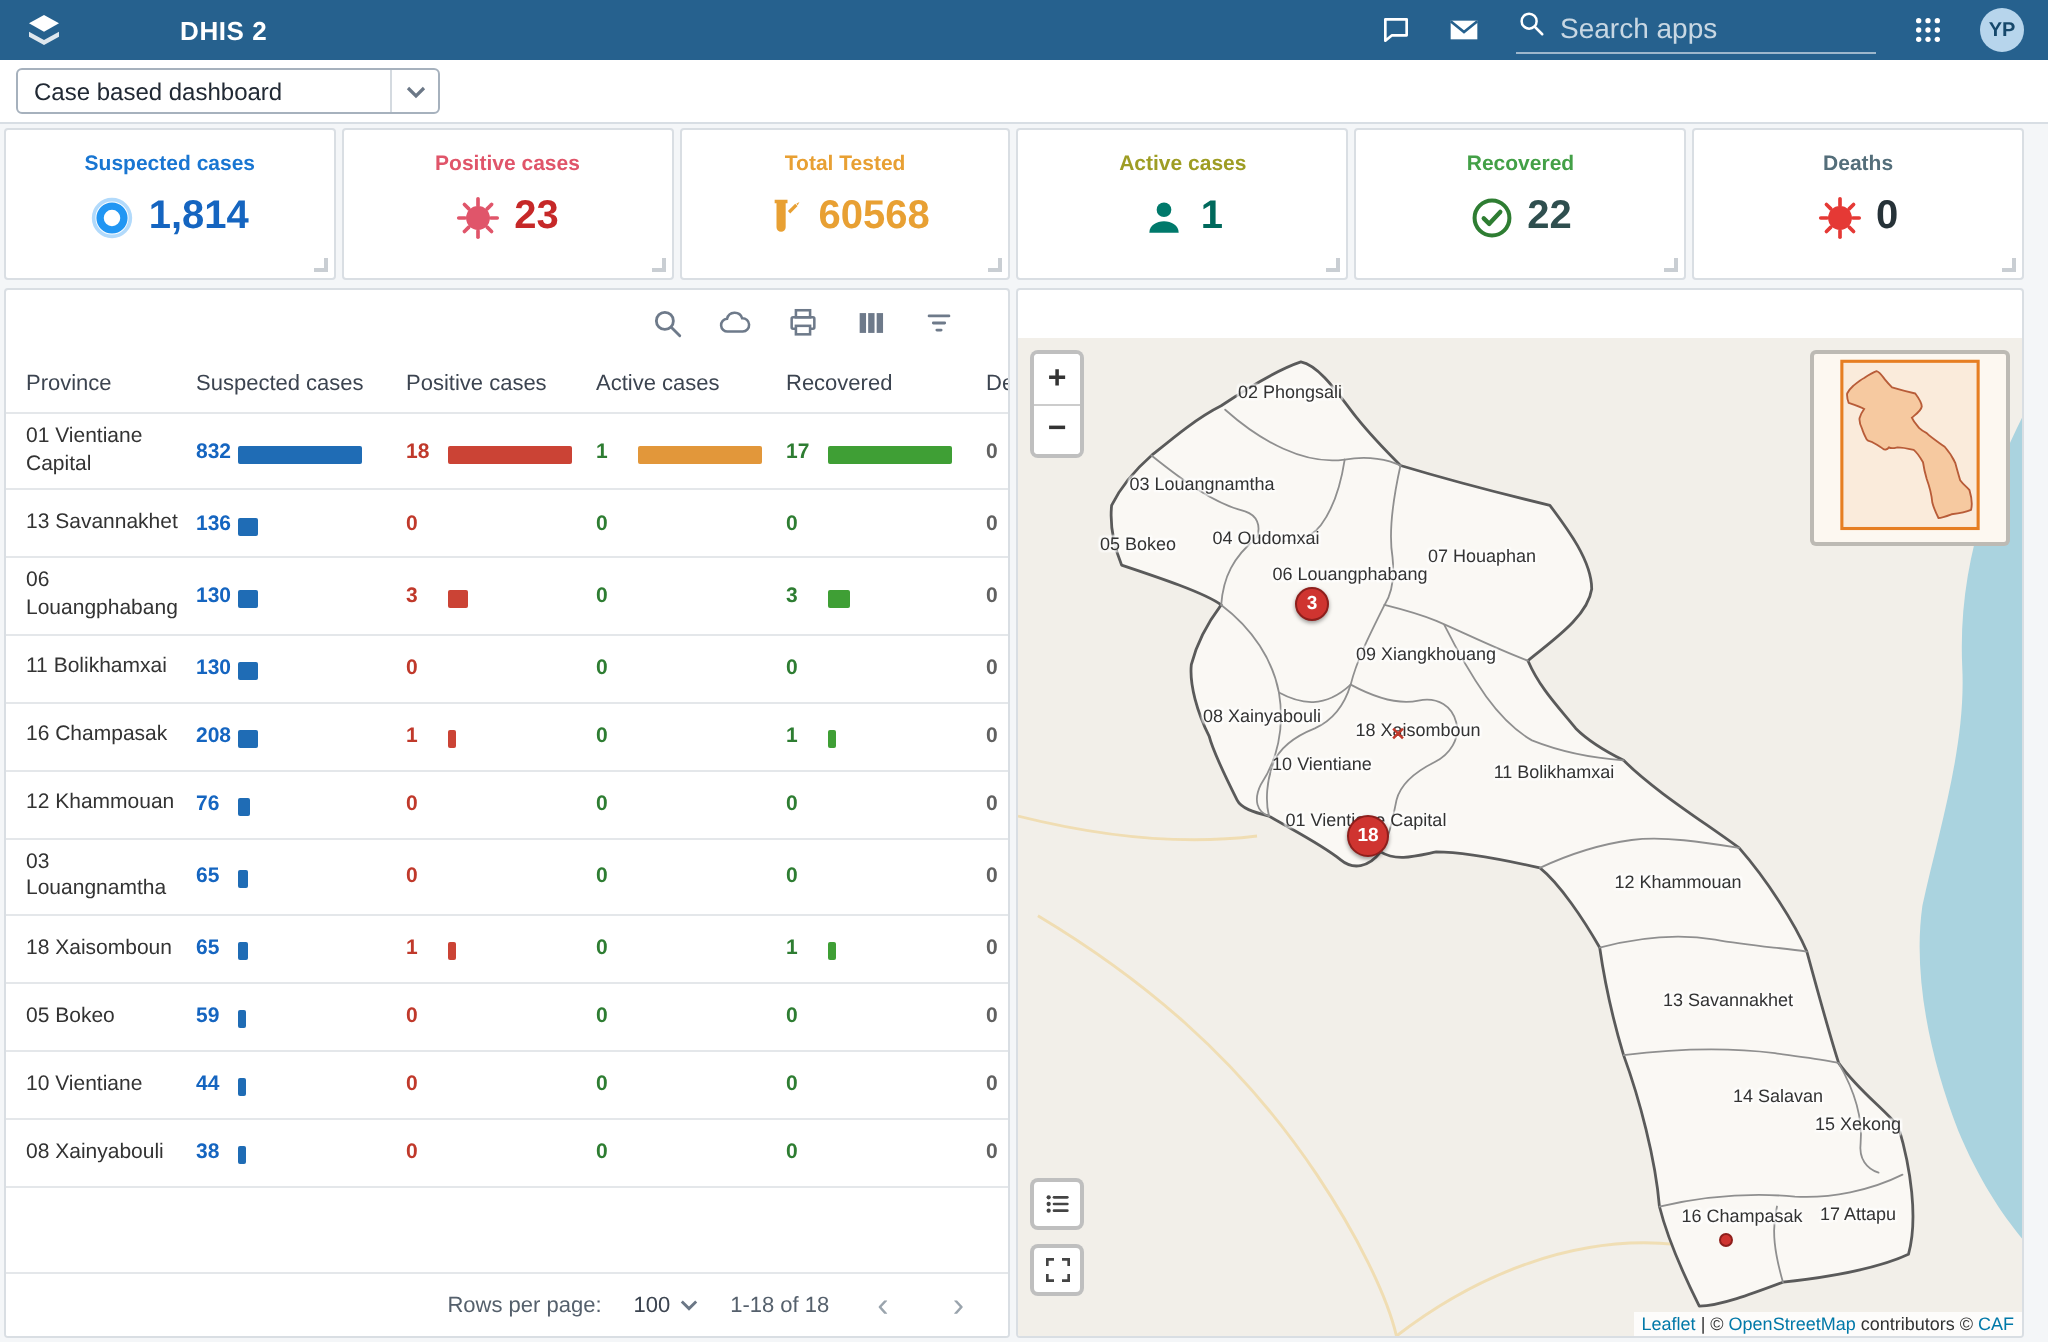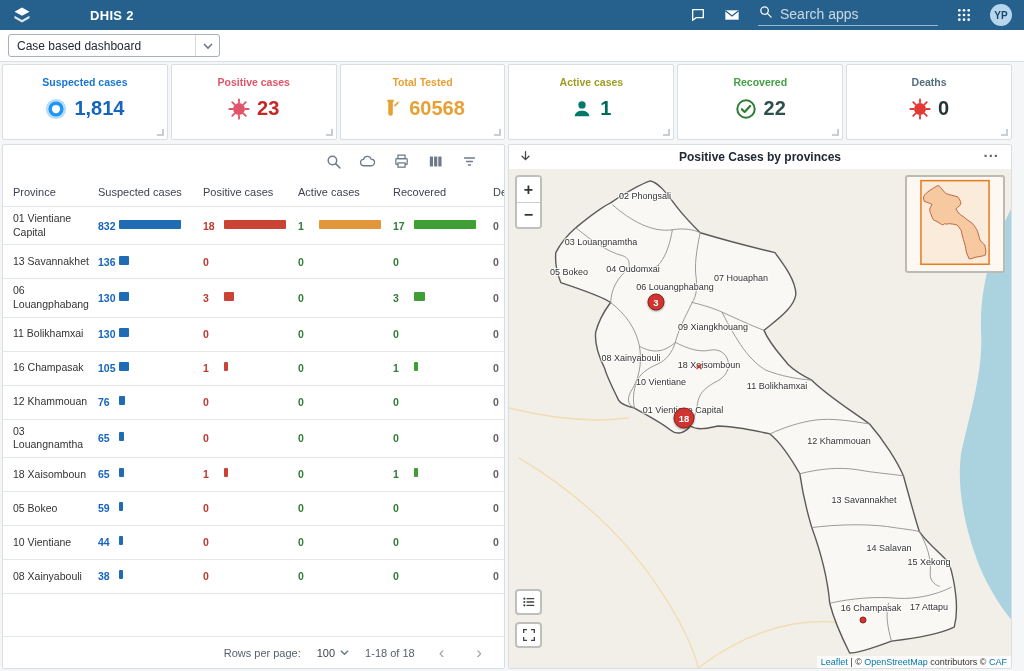--- a/index.html
+++ b/index.html
@@ -55,21 +55,21 @@
   
   .table-toolbar { height:32px; display:flex; align-items:center; justify-content:flex-end; gap:17px; padding-right:26px; }
   .toolbar-icon { cursor:pointer; color:#6e7a8a; }
   .toolbar-icon svg { width:17px; height:17px; display:block; }
   .trow { display:grid; grid-template-columns:85px 105px 95px 95px 100px 90px; align-items:center;
           padding-left:10px; border-bottom:1px solid #e4e7ea; }
   .thead { height:30px; }
   .th { font-size:11px; color:#3c4450; padding-right:6px; }
   .tr { min-height:34px; cursor:pointer; }
   .td-province { font-size:10.5px; color:#333; line-height:1.3; padding:5px 6px 5px 0; }
-  .td-num { display:flex; align-items:flex-start; font-size:10.5px; font-weight:bold; }
+  .td-num { display:flex; align-items:flex-end; font-size:10.5px; font-weight:bold; }
   .num-val { min-width:21px; }
   .bar { display:inline-block; height:9px; border-radius:1px; }
   .table-footer { position:absolute; bottom:0; left:0; width:100%; height:32px; background:#fff;
                   border-top:1px solid #e4e7ea; display:flex; align-items:center; justify-content:flex-end;
                   gap:16px; padding-right:14px; font-size:11px; color:#55606c; }
   .rpp-value { display:flex; align-items:center; gap:5px; cursor:pointer; color:#3c4450; }
   .rpp-value svg { width:9px; height:9px; }
   .page-chevron { color:#9aa4ad; font-size:17px; padding:0 8px; cursor:pointer; line-height:1; }
 
   
@@ -387,21 +387,21 @@
           <div class="td-num">
             <span class="num-val" style="color: rgb(46, 125, 50);">0</span>
           </div>
           <div class="td-num">
             <span class="num-val" style="color: rgb(97, 97, 97);">0</span>
           </div>
         </div>
         <div class="trow tr">
           <div class="td-province">16 Champasak</div>
           <div class="td-num">
-            <span class="num-val" style="color: rgb(21, 101, 192);">105</span>
+            <span class="num-val" style="color: rgb(21, 101, 192);">208</span>
             <span class="bar" style="background: rgb(31, 108, 181); width: 10px;"></span>
           </div>
           <div class="td-num">
             <span class="num-val" style="color: rgb(192, 57, 43);">1</span>
             <span class="bar" style="background: rgb(203, 67, 53); width: 4px;"></span>
           </div>
           <div class="td-num">
             <span class="num-val" style="color: rgb(46, 125, 50);">0</span>
           </div>
           <div class="td-num">
@@ -537,29 +537,20 @@
             <path d="M1 1l4 4 4-4"></path>
           </svg>
       </span>
       <span>1-18 of 18</span>
       <span class="page-chevron">‹</span>
       <span class="page-chevron">›</span>
     </div>
   </div>
 
   <div class="panel" id="right-panel">
-    <div class="map-header">
-      <span class="map-dl">
-        <svg viewBox="0 0 24 24" fill="none" stroke="#444" stroke-width="2" stroke-linecap="round" stroke-linejoin="round">
-            <path d="M12 4v13M6.5 11.5L12 17l5.5-5.5"></path>
-          </svg>
-      </span>
-      <span class="panel-title">Positive Cases by provinces</span>
-      <span class="map-more">...</span>
-    </div>
 
     <div class="map-area">
       <svg class="map-svg" viewBox="0 0 504 501" preserveAspectRatio="none">
 
         <path d="M504,40 C484,80 472,120 474,165 C476,205 462,248 454,285 C449,320 458,362 472,398 C482,422 494,440 504,452 L504,40 Z" fill="#aad3df"></path>
 
         <g stroke="#f0dcae" stroke-width="1.5" fill="none" opacity=".9">
           <path d="M10,290 C60,320 110,360 150,420 C170,450 185,480 190,501"></path>
           <path d="M0,240 C40,250 80,255 120,250"></path>
           <path d="M190,501 C230,470 280,450 330,455"></path>

